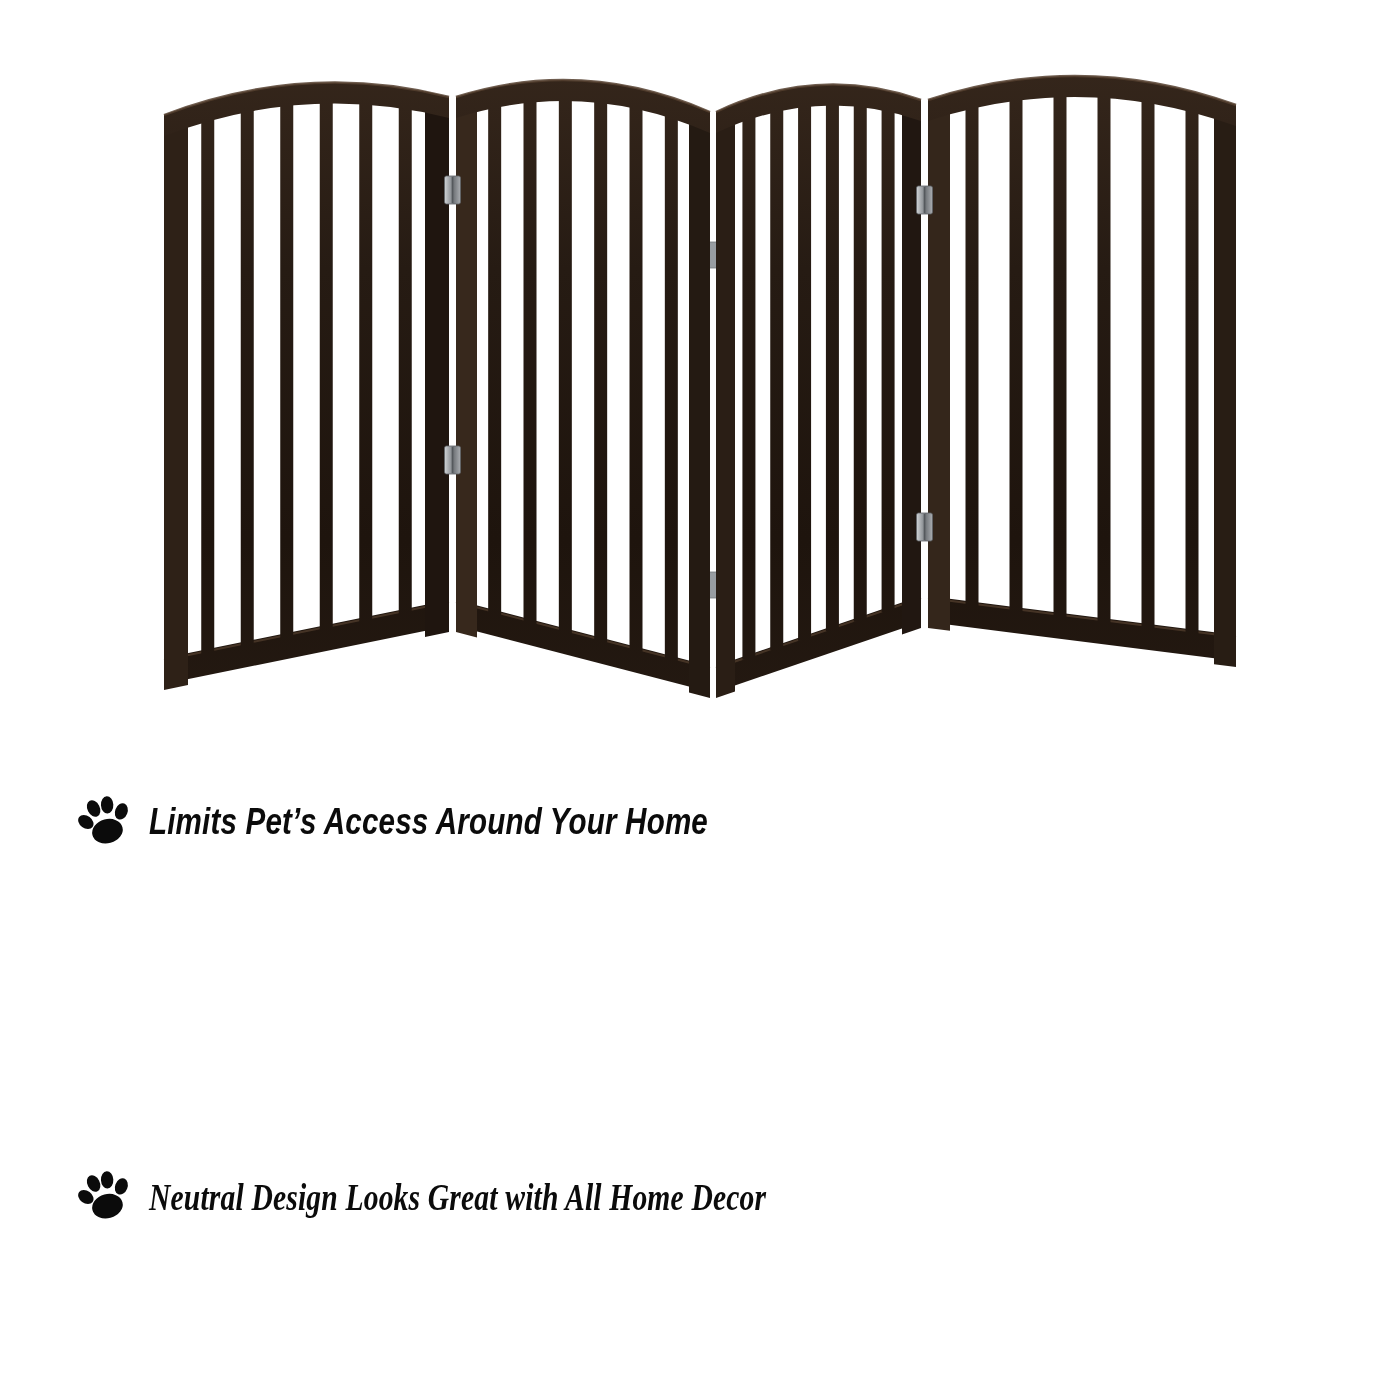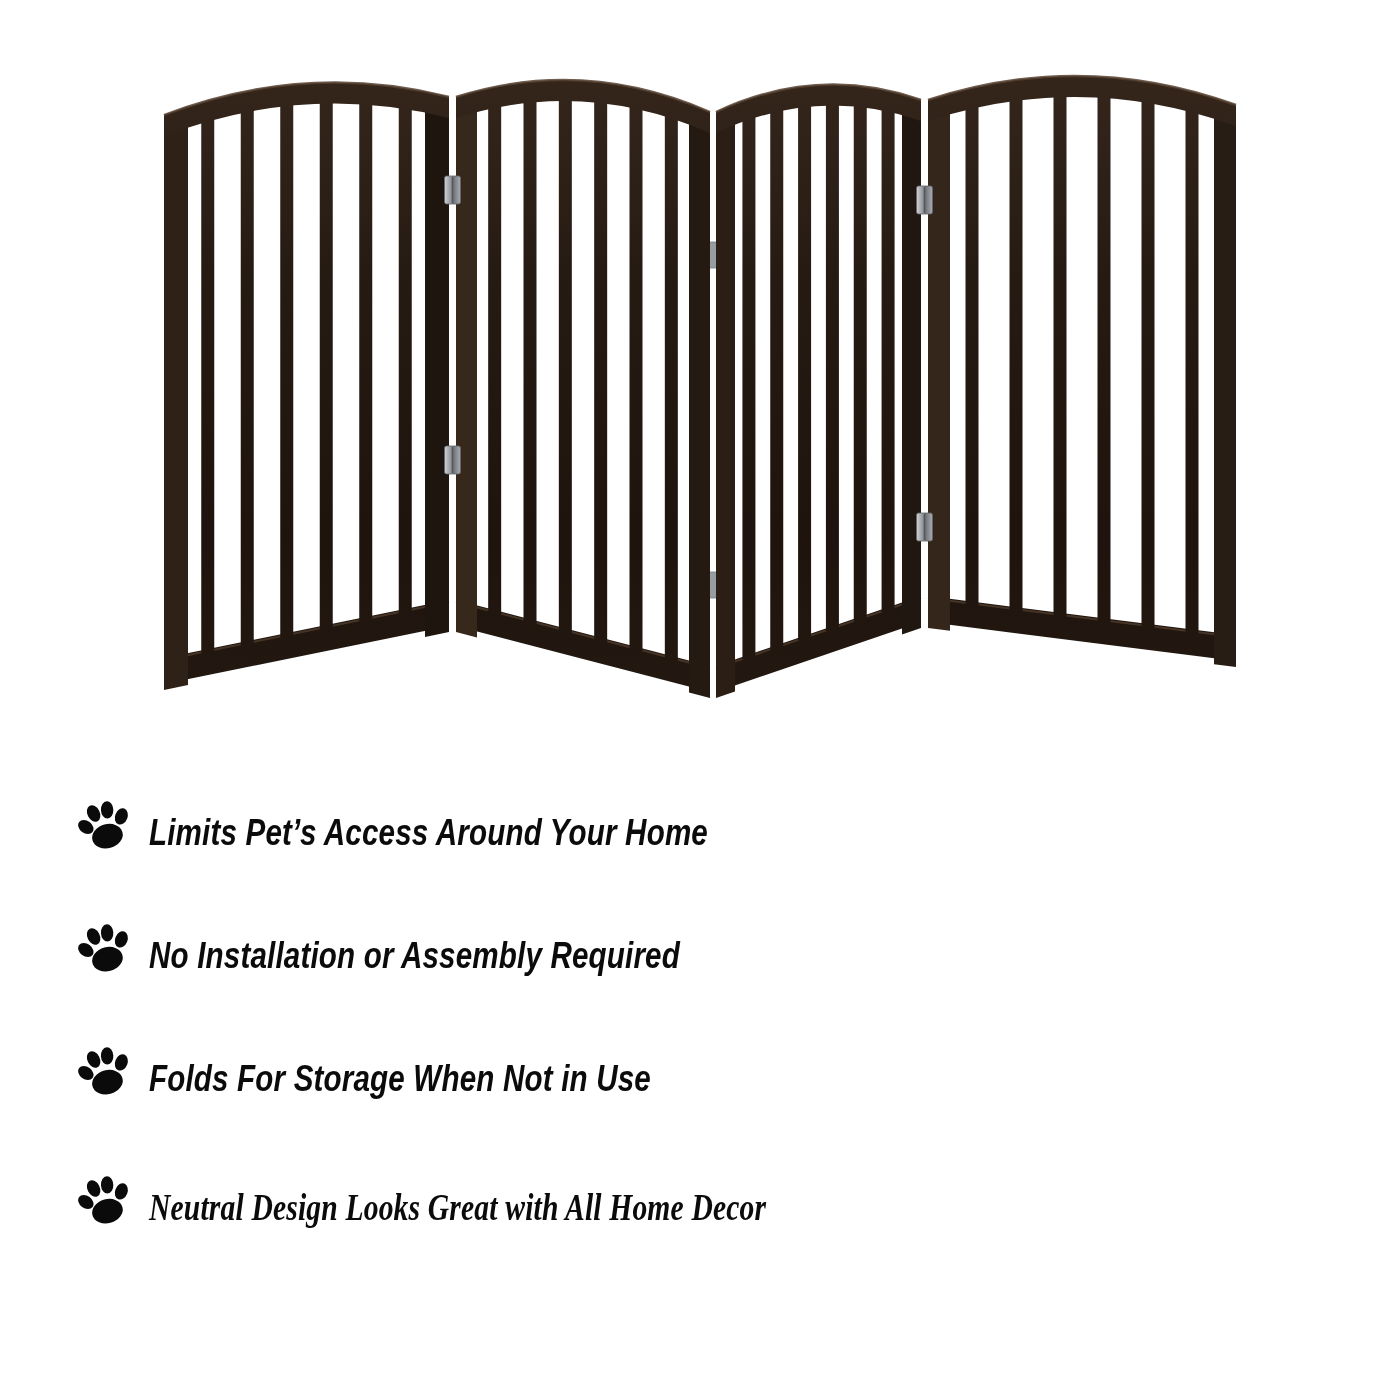--- a/index.html
+++ b/index.html
@@ -3,21 +3,21 @@
 <meta charset="utf-8">
 <style>
   html,body{margin:0;padding:0;}
   body{
     width:1400px;height:1400px;background:#ffffff;position:relative;overflow:hidden;
     font-family:"Liberation Sans",sans-serif;
   }
   .gate-wrap{position:absolute;top:0;left:0;width:1400px;height:770px;}
   .features{position:absolute;left:0;top:0;width:1400px;height:1400px;}
   .feature{
-    position:absolute;left:78px;height:64px;display:flex;align-items:flex-end;gap:17px;
+    position:absolute;left:78px;height:64px;display:flex;align-items:center;gap:17px;
   }
   .feature .paw{flex:0 0 auto;}
   .feature-text{
     font-size:37px;font-weight:700;font-style:italic;color:#0b0b0b;
     transform:scaleX(0.8);transform-origin:left center;white-space:nowrap;
     letter-spacing:0.2px;
   }
   .f1{top:790px;}
   .f2{top:913px;}
   .f3{top:1036px;}
@@ -119,45 +119,21 @@
         <ellipse cx="27" cy="36.5" rx="15.5" ry="12"></ellipse>
         <ellipse cx="8.5" cy="22" rx="6.2" ry="8.4" transform="rotate(-38 8.5 22)"></ellipse>
         <ellipse cx="19.5" cy="11" rx="6.2" ry="8.6" transform="rotate(-12 19.5 11)"></ellipse>
         <ellipse cx="33.5" cy="11" rx="6.2" ry="8.6" transform="rotate(12 33.5 11)"></ellipse>
         <ellipse cx="45.5" cy="21" rx="6.2" ry="8.4" transform="rotate(36 45.5 21)"></ellipse>
       </g>
     </svg>
     <span class="feature-text">Limits Pet’s Access Around Your Home</span>
   </div>
 
-  <div class="feature f2">
-    <svg class="paw" width="54" height="54" viewBox="0 0 54 54">
-      <g fill="#0b0b0b" transform="rotate(-15 27 27)">
-        <ellipse cx="27" cy="36.5" rx="15.5" ry="12"></ellipse>
-        <ellipse cx="8.5" cy="22" rx="6.2" ry="8.4" transform="rotate(-38 8.5 22)"></ellipse>
-        <ellipse cx="19.5" cy="11" rx="6.2" ry="8.6" transform="rotate(-12 19.5 11)"></ellipse>
-        <ellipse cx="33.5" cy="11" rx="6.2" ry="8.6" transform="rotate(12 33.5 11)"></ellipse>
-        <ellipse cx="45.5" cy="21" rx="6.2" ry="8.4" transform="rotate(36 45.5 21)"></ellipse>
-      </g>
-    </svg>
-    <span class="feature-text">No Installation or Assembly Required</span>
-  </div>
 
-  <div class="feature f3">
-    <svg class="paw" width="54" height="54" viewBox="0 0 54 54">
-      <g fill="#0b0b0b" transform="rotate(-15 27 27)">
-        <ellipse cx="27" cy="36.5" rx="15.5" ry="12"></ellipse>
-        <ellipse cx="8.5" cy="22" rx="6.2" ry="8.4" transform="rotate(-38 8.5 22)"></ellipse>
-        <ellipse cx="19.5" cy="11" rx="6.2" ry="8.6" transform="rotate(-12 19.5 11)"></ellipse>
-        <ellipse cx="33.5" cy="11" rx="6.2" ry="8.6" transform="rotate(12 33.5 11)"></ellipse>
-        <ellipse cx="45.5" cy="21" rx="6.2" ry="8.4" transform="rotate(36 45.5 21)"></ellipse>
-      </g>
-    </svg>
-    <span class="feature-text">Folds For Storage When Not in Use</span>
-  </div>
 
   <div class="feature f4">
     <svg class="paw" width="54" height="54" viewBox="0 0 54 54">
       <g fill="#0b0b0b" transform="rotate(-15 27 27)">
         <ellipse cx="27" cy="36.5" rx="15.5" ry="12"></ellipse>
         <ellipse cx="8.5" cy="22" rx="6.2" ry="8.4" transform="rotate(-38 8.5 22)"></ellipse>
         <ellipse cx="19.5" cy="11" rx="6.2" ry="8.6" transform="rotate(-12 19.5 11)"></ellipse>
         <ellipse cx="33.5" cy="11" rx="6.2" ry="8.6" transform="rotate(12 33.5 11)"></ellipse>
         <ellipse cx="45.5" cy="21" rx="6.2" ry="8.4" transform="rotate(36 45.5 21)"></ellipse>
       </g>

